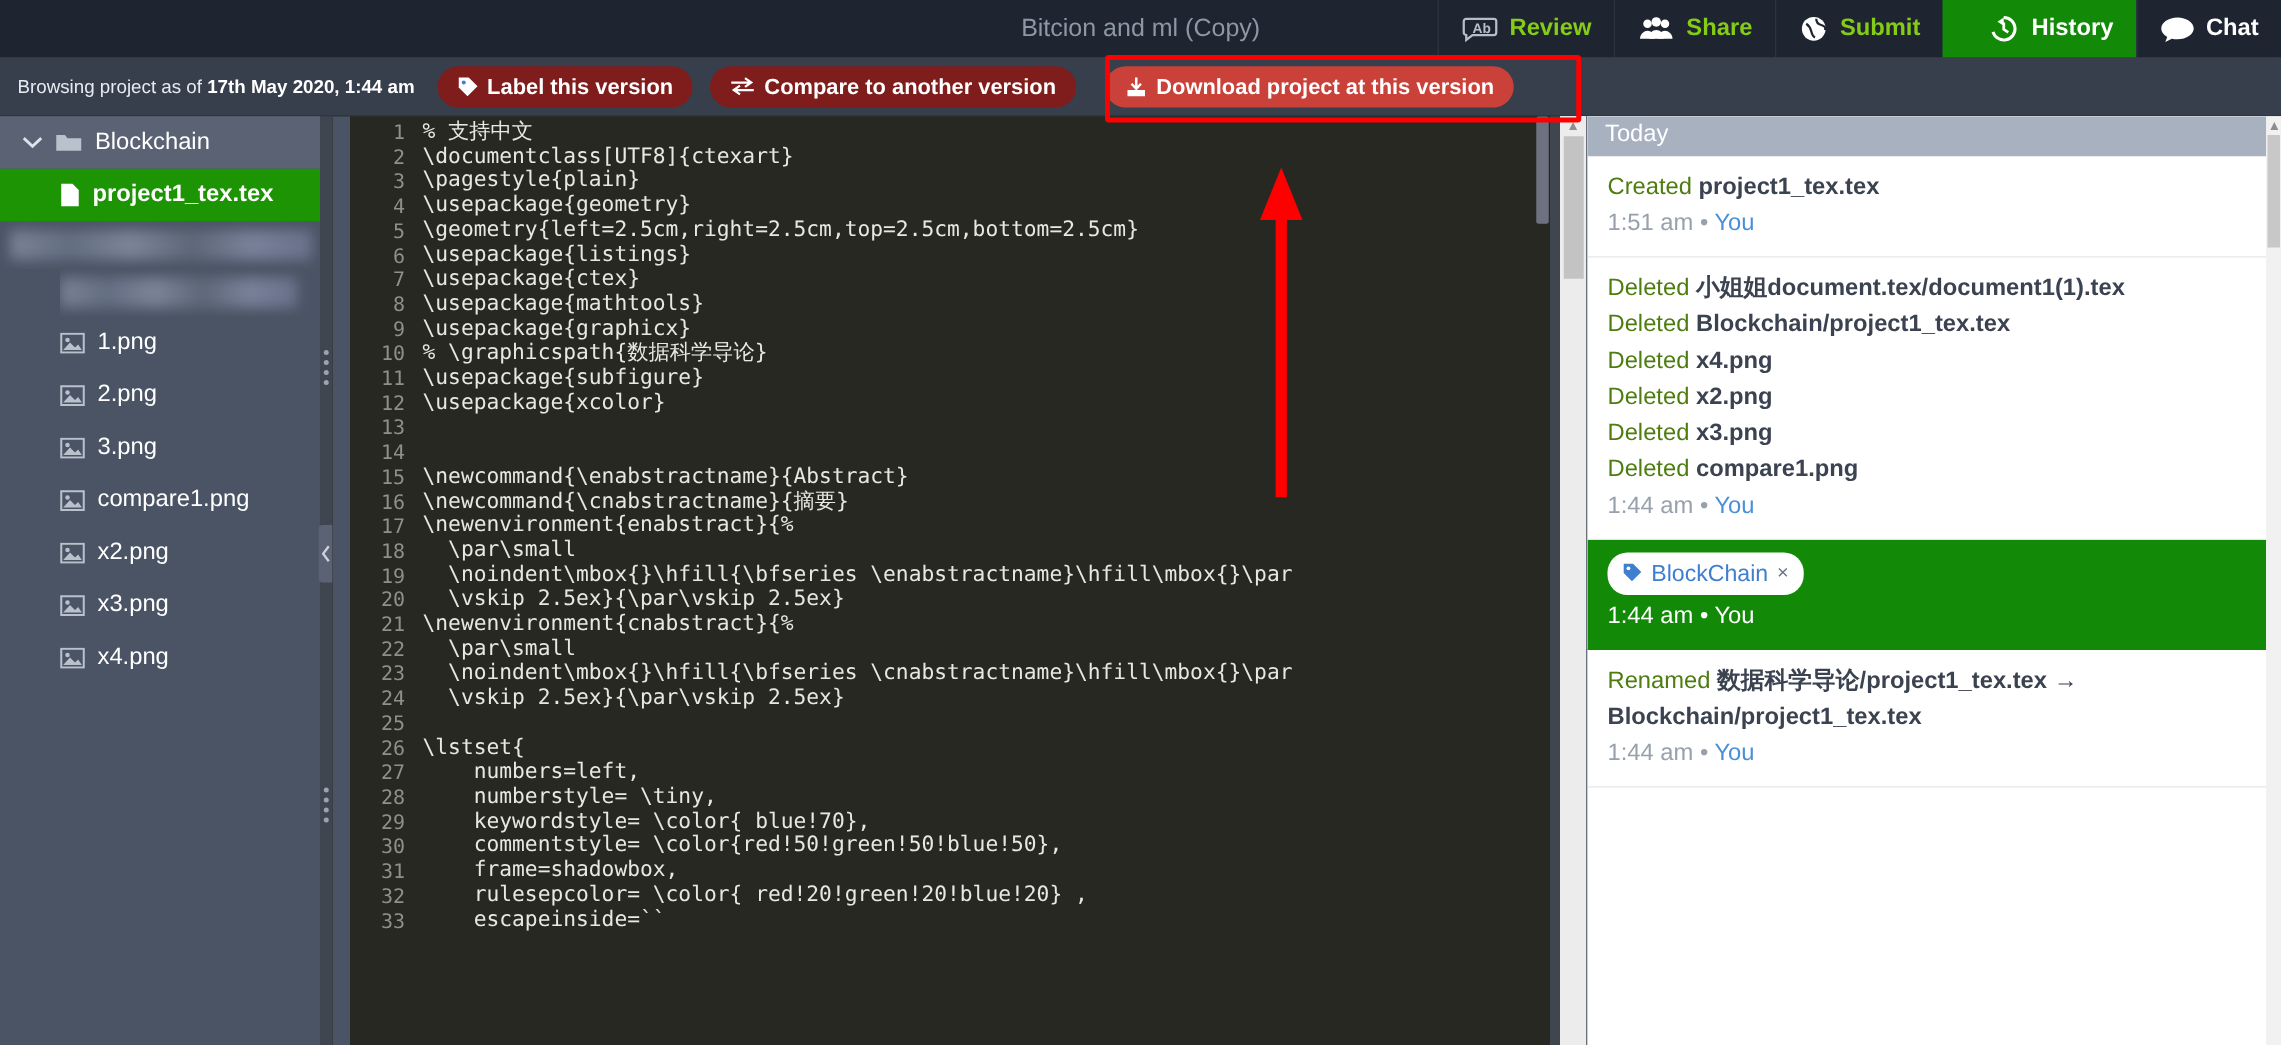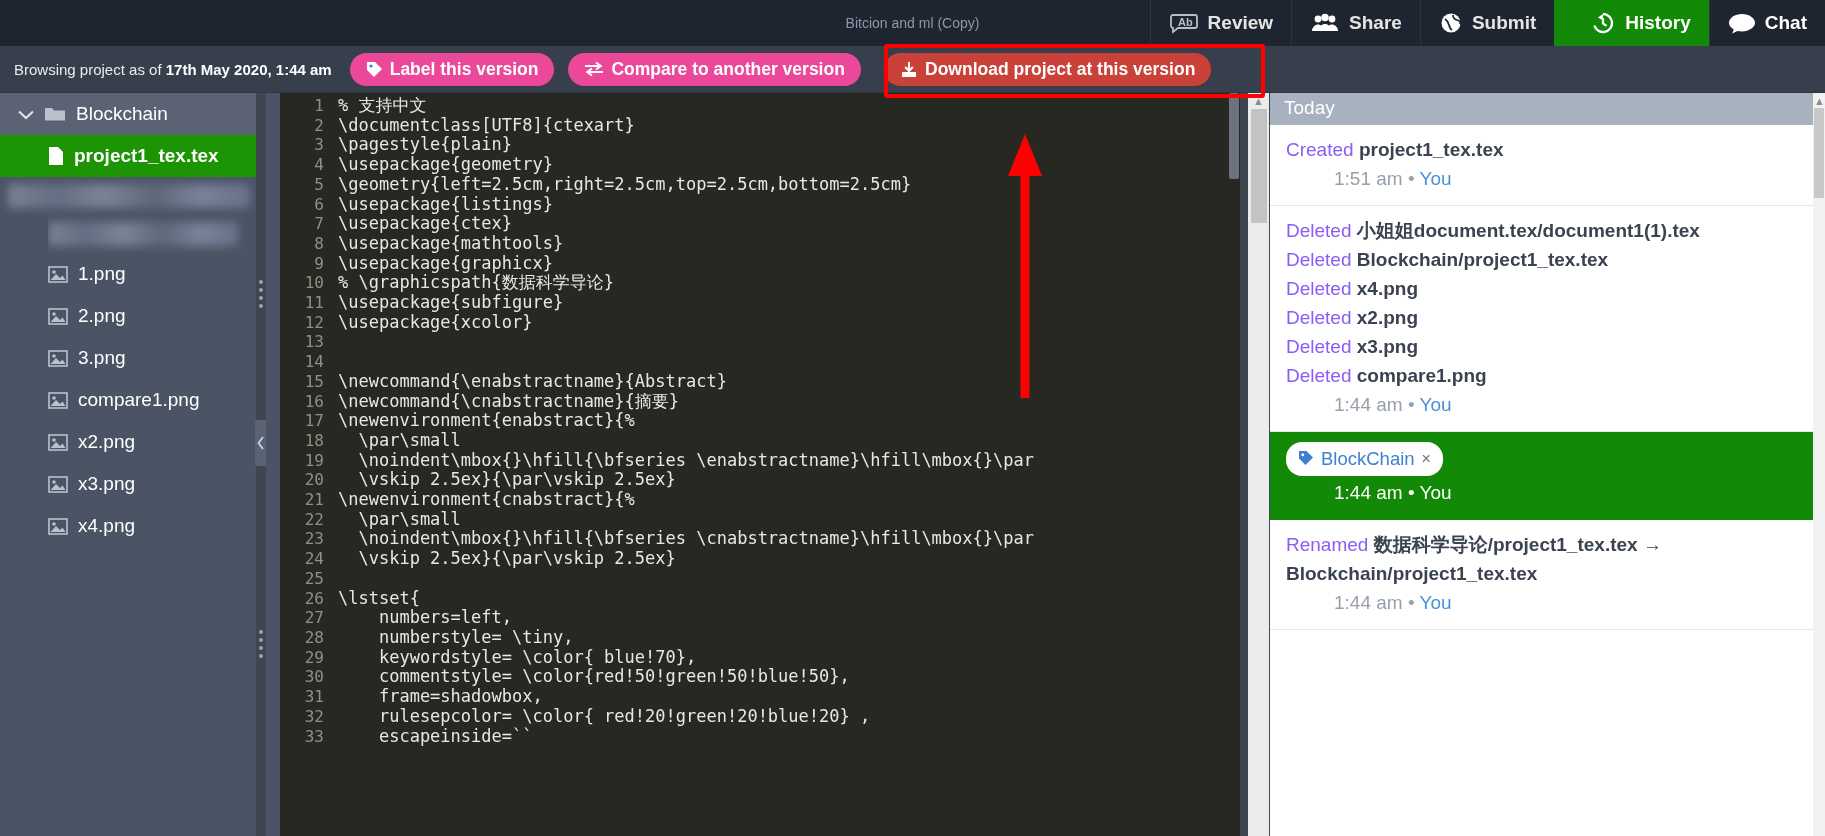--- a/index.html
+++ b/index.html
@@ -20,44 +20,44 @@
   .nav-item {
     display: flex; align-items: center; gap: 9px;
     padding: 0 18px; color: #b6bec9; font-size: 19px;
     border-right: 1px solid #2c3440; cursor: pointer; white-space: nowrap;
   }
   .nav-item.menu { color: #ffffff; font-weight: bold; padding-left: 14px; padding-right: 22px; }
   .nav-item.back { padding: 0 20px; }
   .nav-title {
     position: absolute; left: 0; right: 0; top: 0; height: 46px;
     display: flex; align-items: center; justify-content: center;
-    color: #8d97a6; font-size: 14px; pointer-events: none;
+    color: #8d97a6; font-size: 20px; pointer-events: none;
   }
   .nav-right { position: absolute; right: 0; top: 0; height: 46px; display: flex; align-items: stretch; }
-  .nav-right .nav-item { border-right: none; border-left: 1px solid #2c3440; color: #e5e5e5; font-weight: bold; }
+  .nav-right .nav-item { border-right: none; border-left: 1px solid #2c3440; color: #84cc16; font-weight: bold; }
   .nav-right .nav-item.active { background: #138a07; color: #ffffff; border-left: none; padding-left: 36px; }
   .nav-right .nav-item.chat { color: #ffffff; }
   .ic { display: inline-flex; align-items: center; justify-content: center; }
   .ic svg { display: block; }
 
   
   .subbar {
     position: absolute; top: 46px; left: 0; width: 1825px; height: 47px;
     background: #373f4c; display: flex; align-items: center; padding-left: 14px;
     border-bottom: 1px solid #2d3642;
   }
   .browsing { color: #e7ecf2; font-size: 15px; margin-right: 18px; white-space: nowrap; }
   .browsing b { color: #ffffff; }
   .pill {
     display: inline-flex; align-items: center; gap: 7px;
     border-radius: 20px; padding: 6px 16px; font-size: 17.5px;
     color: #fff; border: none; cursor: pointer; white-space: nowrap;
     font-family: "Liberation Sans", sans-serif; font-weight: bold;
   }
-  .pill.blue { background: #ec4899; margin-right: 14px; }
+  .pill.blue { background: #7f1d1d; margin-right: 14px; }
   .pill.red  { background: #c94138; }
   .dl-wrap { position: absolute; left: 884px; top: 0; height: 47px; display: flex; align-items: center; }
 
   
   .histtoggle {
     position: absolute; right: 14px; top: 54px;
     display: flex; background: #e9ecef; border-radius: 22px; overflow: hidden;
     width: 305px; height: 32px;
   }
   .histtoggle div {
@@ -135,24 +135,24 @@
   .hist-list { flex: 1; background: #ffffff; overflow: hidden; position: relative; }
   .hist-head {
     background: #a7b1c0; color: #ffffff; font-size: 19px;
     padding: 4px 14px 6px; font-weight: normal;
   }
   .hist-item {
     padding: 10px 16px 12px; border-bottom: 1px solid #e4e7ea;
     font-size: 19px; line-height: 29px; color: #3b4250; cursor: pointer;
   }
   .hist-item.sel { background: #138a07; color: #ffffff; border-bottom: 1px solid #138a07; }
-  .hist-item .op { color: #8b5cf6; }
+  .hist-item .op { color: #4d7c0f; }
   .hist-item.sel .op { color: #ffffff; }
   .hist-item .fn { font-weight: bold; }
-  .hist-item .meta { color: #97a0ab; margin-left: 48px; }
+  .hist-item .meta { color: #97a0ab; }
   .hist-item.sel .meta { color: #ffffff; }
   .hist-item .you { color: #4a90d9; }
   .hist-item.sel .you { color: #ffffff; }
   .labeltag {
     display: inline-flex; align-items: center; gap: 7px;
     background: #ffffff; border-radius: 16px; padding: 2px 12px 3px;
     color: #3f7fd0; font-size: 18.5px; margin-bottom: 2px;
   }
   .labeltag .x { color: #6d7581; font-size: 16px; }
   .hist-rightscroll { width: 12px; background: #f1f1f1; position: relative; }

